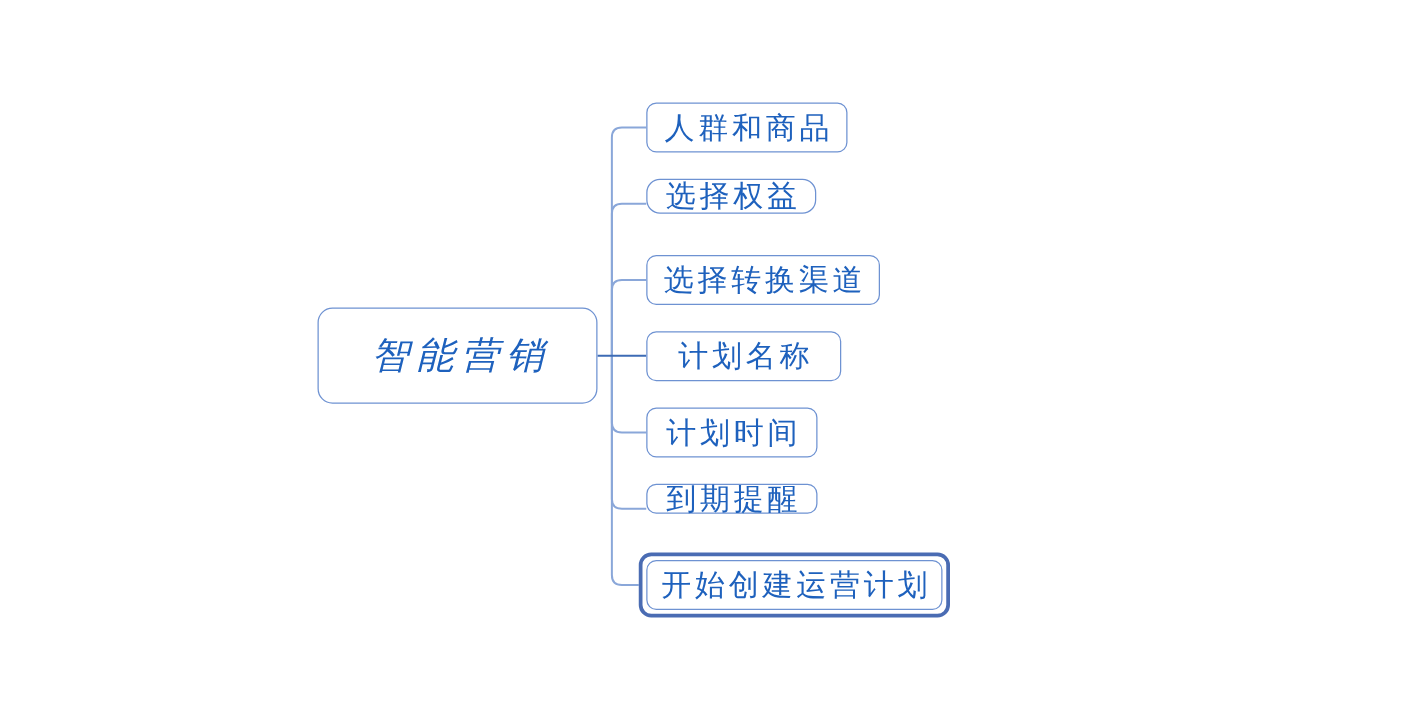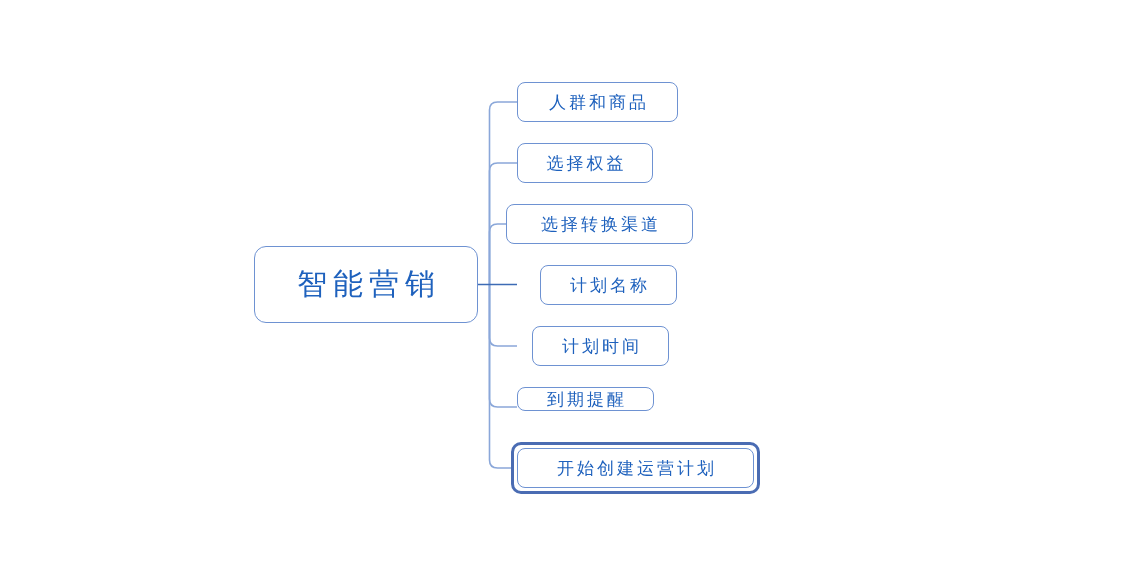--- a/index.html
+++ b/index.html
@@ -32,21 +32,21 @@
   .connectors .branch-center { stroke: var(--center-branch-color); stroke-width: 1.6; }
   .node {
     position: absolute;
     background: var(--node-fill);
     border: 1.4px solid var(--node-border);
     border-radius: 8px;
     display: flex;
     align-items: center;
     justify-content: center;
     color: var(--text-color);
-    font-size: 17px;
+    font-size: 24px;
     letter-spacing: 3px;
     text-indent: 3px;
     white-space: nowrap;
     cursor: default;
   }
   .node.root {
     border-radius: 12px;
     font-size: 30px;
     letter-spacing: 6px;
     text-indent: 6px;
@@ -66,30 +66,30 @@
   <svg class="connectors" viewBox="0 0 1128 582">
     <path class="branch" d="M 489.5 284.5 L 489.5 110 Q 489.5 102 497.5 102 L 517 102"></path>
     <path class="branch" d="M 489.5 284.5 L 489.5 171 Q 489.5 163 497.5 163 L 517 163"></path>
     <path class="branch" d="M 489.5 284.5 L 489.5 232 Q 489.5 224 497.5 224 L 517 224"></path>
     <path class="branch" d="M 489.5 284.5 L 489.5 338 Q 489.5 346 497.5 346 L 517 346"></path>
     <path class="branch" d="M 489.5 284.5 L 489.5 399 Q 489.5 407 497.5 407 L 517 407"></path>
     <path class="branch" d="M 489.5 284.5 L 489.5 460 Q 489.5 468 497.5 468 L 511 468"></path>
     <path class="branch-center" d="M 478 284.5 L 517 284.5"></path>
   </svg>
 
-  <div class="node root" style="left:254px; top:246px; width:224px; height:77px;">智能营销</div>
+  <div class="node root" style="left:254px; top:246px; width:224px; height:77px;font-style:italic;">智能营销</div>
 
   <div class="node" style="left:517px; top:82px; width:161px; height:40px;">人群和商品</div>
 
-  <div class="node" style="left:517px; top:143px; width:136px; height:40px;">选择权益</div>
+  <div class="node" style="left:517px; top:143px; width:136px; height:28px;border-radius:11px;">选择权益</div>
 
-  <div class="node" style="left:506px; top:204px; width:187px; height:40px;">选择转换渠道</div>
+  <div class="node" style="left:517px; top:204px; width:187px; height:40px;">选择转换渠道</div>
 
-  <div class="node" style="left:540px; top:265px; width:137px; height:40px;">计划名称</div>
+  <div class="node" style="left:517px; top:265px; width:156px; height:40px;">计划名称</div>
 
-  <div class="node" style="left:517px; top:326px; width:137px; height:40px;margin-left:15px;">计划时间</div>
+  <div class="node" style="left:517px; top:326px; width:137px; height:40px;">计划时间</div>
 
   <div class="node" style="left:517px; top:387px; width:137px; height:24px;">到期提醒</div>
 
   <div class="selection-ring" style="left:511px; top:442px; width:249px; height:52px;"></div>
   <div class="node" style="left:517px; top:448px; width:237px; height:40px;text-align:right;">开始创建运营计划</div>
 
 </div>
 
 </body></html>

